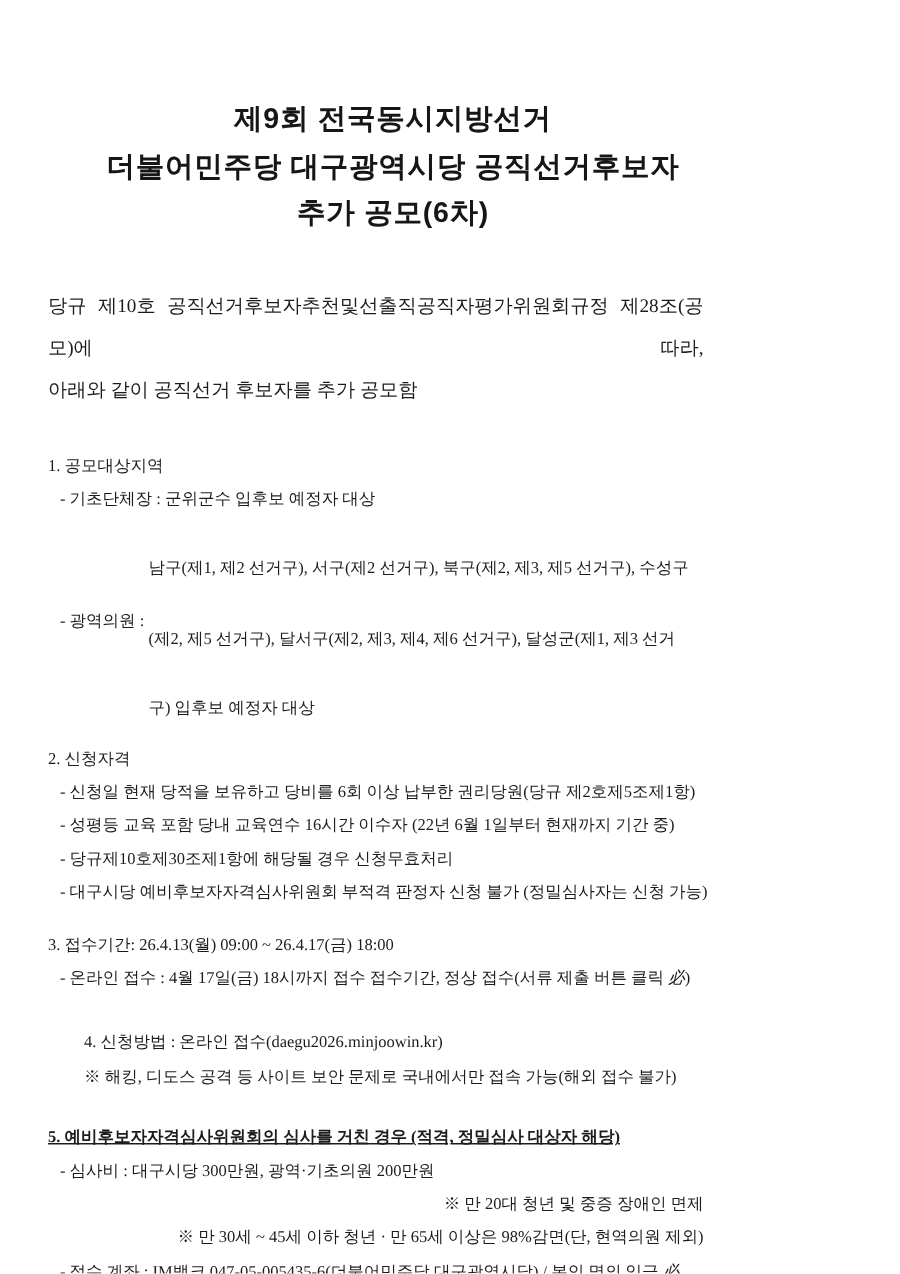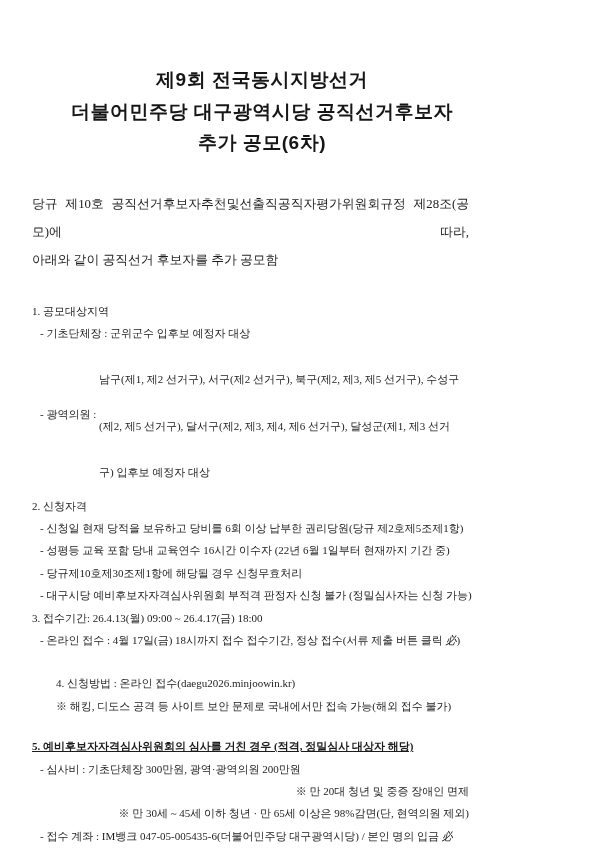--- a/index.html
+++ b/index.html
@@ -46,21 +46,21 @@
     text-align-last: justify;
   }
   .intro .pline { display: block; font-family: Liberation Serif, serif; }
   
   .section {
     font-size: 11px;
     line-height: 22.4px;
   }
   .sec-s1 { margin-top: 26px; }
   .sec-s2 { margin-top: 11px; }
-  .sec-s3 { }
+  .sec-s3 { margin-top: 12px; }
   .sec-s4 { margin-top: 21px; margin-left: 24px; }
   .sec-s5 { margin-top: 18px; }
   .sec-heading { white-space: nowrap; }
   .sec-heading.strong {
     font-weight: 700;
     text-decoration: underline;
   }
   .item {
     padding-left: 8px;
     white-space: nowrap;
@@ -116,21 +116,21 @@
     </div>
   </div>
 
   <div class="section sec-s4">
     <div class="sec-heading">4. 신청방법 : 온라인 접수(daegu2026.minjoowin.kr)</div>
     <div class="sec-heading">※ 해킹, 디도스 공격 등 사이트 보안 문제로 국내에서만 접속 가능(해외 접수 불가)</div>
   </div>
 
   <div class="section sec-s5">
     <div class="sec-heading strong">5. 예비후보자자격심사위원회의 심사를 거친 경우 (적격, 정밀심사 대상자 해당)</div>
-    <div class="item">- 심사비 : 기초단체장 300만원, 광역·광역의원 200만원</div>
+    <div class="item">- 심사비 : 대구시당 300만원, 광역·기초의원 200만원</div>
     <div class="item indent2">※ 만 20대 청년 및 중증 장애인 면제</div>
     <div class="item indent2">※ 만 30세 ~ 45세 이하 청년 · 만 65세 이상은 98%감면(단, 현역의원 제외)</div>
     <div class="item">
       <span>- 접수 계좌 : IM뱅크 047-05-005435-6(더불어민주당 대구광역시당) / 본인 명의 입금 </span><span class="must">必</span>
     </div>
   </div>
 
 </div>
 
 </body></html>

